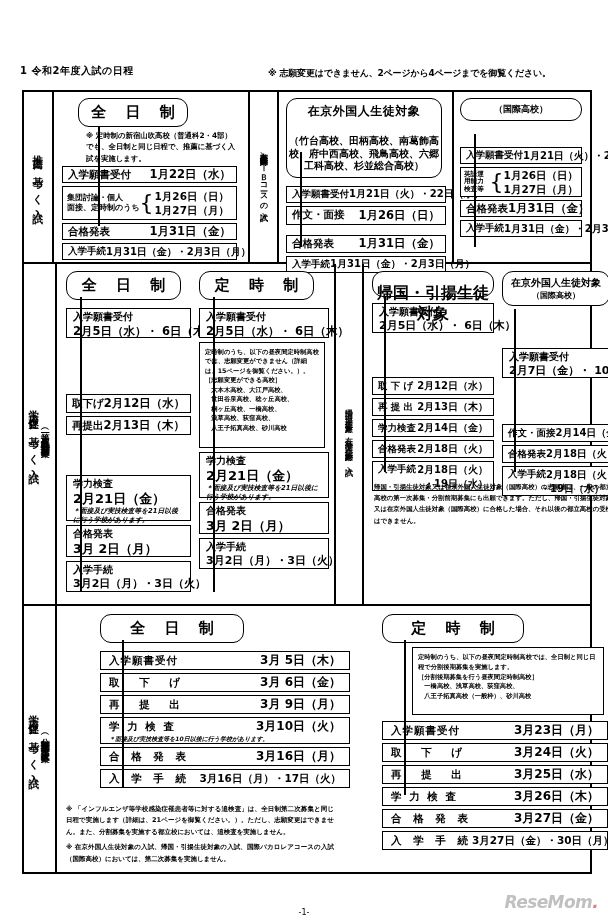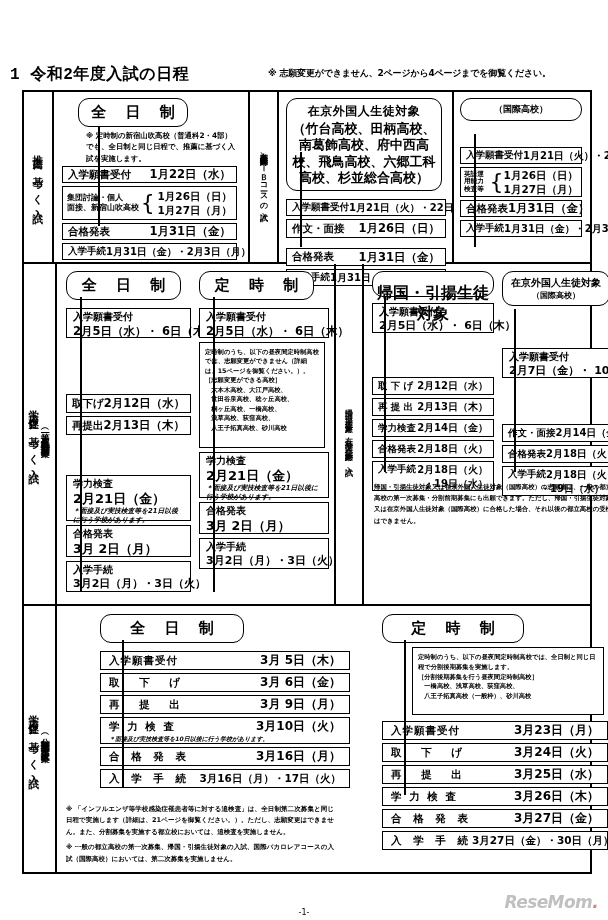--- a/index.html
+++ b/index.html
@@ -5,39 +5,39 @@
   html,body{margin:0;padding:0;background:#fff;}
   body{
     width:608px;height:920px;overflow:hidden;
     font-family:"DejaVu Sans","Liberation Sans",sans-serif;
     color:#000;-webkit-font-smoothing:none;
   }
   .page{position:relative;width:608px;height:920px;}
 
   
   .doc-head{position:absolute;left:0;top:64px;width:608px;height:22px;}
-  .doc-title{position:absolute;left:10px;top:0;font-size:16px;font-weight:700;letter-spacing:.5px;font-family:Liberation Mono, monospace;}
+  .doc-title{position:absolute;left:20px;top:0;font-size:10px;font-weight:700;letter-spacing:.5px;}
   .doc-note{position:absolute;left:268px;top:3px;font-size:9px;font-weight:700;letter-spacing:-.2px;}
 
   
   .frame{position:absolute;left:22px;top:90px;width:566px;border:2.5px solid #000;background:#fff;}
   .band{position:relative;border-bottom:2.5px solid #000;}
   .band:last-child{border-bottom:none;}
 
   
   .rail{position:absolute;top:0;bottom:0;width:30px;display:flex;align-items:center;justify-content:center;gap:1px;}
   .vtext{writing-mode:vertical-rl;text-orientation:upright;font-weight:700;font-size:10.5px;letter-spacing:3px;line-height:1;white-space:nowrap;}
   .vtext.sm{font-size:9px;letter-spacing:1.5px;}
   .vtext.xs{font-size:8px;letter-spacing:.5px;}
 
   
   .pill{border:1.6px solid #000;border-radius:11px;text-align:center;padding:4px 2px;background:#fff;box-sizing:border-box;}
   .pill .t{font-size:15px;font-weight:700;letter-spacing:7px;text-indent:7px;}
   .pill .t2{font-size:12px;font-weight:700;letter-spacing:.5px;}
-  .pill .sub{font-size:13px;font-weight:700;line-height:1.25;margin-top:1px;}
+  .pill .sub{font-size:10px;font-weight:700;line-height:1.25;margin-top:15px;}
 
   
   .row{border:1.5px solid #000;background:#fff;box-sizing:border-box;
        display:flex;align-items:center;padding:0 5px;}
   .row .lbl{font-size:10.5px;font-weight:700;white-space:nowrap;}
   .row .val{font-size:11.5px;font-weight:700;white-space:nowrap;}
   .row.stack{display:block;padding:2px 6px;}
   .row.stack .lbl{font-size:10px;line-height:1.25;}
   .row.stack .val{font-size:11.5px;line-height:1.3;}
   .sp{flex:1;}
@@ -67,21 +67,21 @@
              color:#9a9a9a;opacity:.62;letter-spacing:-.6px;font-style:italic;}
   .watermark .dot{color:#c0392b;}
 </style>
 </head>
 <body>
 
 <div class="page">
 
   <div class="doc-head">
     <div class="doc-title">1 令和2年度入試の日程</div>
-    <div class="doc-note">※ 志願変更ができません、2ページから4ページまでを御覧ください。</div>
+    <div class="doc-note">※ 志願変更はできません、2ページから4ページまでを御覧ください。</div>
   </div>
 
   <div class="frame">
 
     <div class="band" style="height:170px;">
 
       <div class="rail" style="left:0;width:28px;">
         <span class="vtext">推薦に基づく入試</span>
       </div>
       <div class="conn" style="left:28px;top:0;height:170px;width:1.5px;"></div>
@@ -92,24 +92,24 @@
         </div>
         <div class="noteblock" style="margin:3px 0 2px 24px;width:150px;">※ 定時制の新宿山吹高校（普通科2・4部）でも、全日制と同じ日程で、推薦に基づく入試を実施します。</div>
         <div class="conn" style="left:36px;top:28px;height:100px;"></div>
 
         <div class="row" style="height:17px;margin-top:1px;">
           <span class="lbl">入学願書受付</span>
           <span class="sp"></span>
           <span class="val">1月22日（水）</span>
         </div>
         <div style="height:3px;"></div>
-        <div class="row" style="height:30px;padding:16px 4px;justify-content:space-between;">
+        <div class="row" style="height:30px;padding:16px 4px;">
           <span style="display:flex;flex-direction:column;line-height:1.25;">
             <span style="font-size:8px;font-weight:700;">集団討論・個人</span>
-            <span style="font-size:8px;font-weight:700;">面接、新宿山吹高校</span>
+            <span style="font-size:8px;font-weight:700;">面接、定時制のうち</span>
           </span>
           <span class="brace">{</span>
           <span style="display:flex;flex-direction:column;line-height:1.35;margin-left:1px;">
             <span class="val" style="font-size:10.5px;">1月26日（日）</span>
             <span class="val" style="font-size:10.5px;">1月27日（月）</span>
           </span>
         </div>
         <div style="height:3px;"></div>
         <div class="row" style="height:17px;">
           <span class="lbl">合格発表</span>
@@ -467,21 +467,21 @@
         <div style="height:3px;"></div>
         <div class="row" style="height:19px;width:226px;margin-left:22px;padding:0 8px;">
           <span class="lbl" style="letter-spacing:4px;">入 学 手 続</span>
           <span class="sp"></span>
           <span class="val" style="font-size:10.5px;">3月27日（金）・30日（月）</span>
         </div>
       </div>
 
       <div style="position:absolute;left:42px;top:198px;width:268px;">
         <div class="note-plain" style="font-size:6.5px;line-height:1.75;text-align:justify;text-indent:0;">※ 「インフルエンザ等学校感染症罹患者等に対する追検査」は、全日制第二次募集と同じ日程で実施します（詳細は、21ページを御覧ください。）。ただし、志願変更はできません。また、分割募集を実施する都立校においては、追検査を実施しません。</div>
-        <div class="note-plain" style="font-size:6.5px;line-height:1.75;margin-top:4px;text-align:justify;">※ 一般の都立高校の第一次募集、帰国・引揚生徒対象の入試、国際バカロレアコースの入試（国際高校）においては、第二次募集を実施しません。</div>
+        <div class="note-plain" style="font-size:6.5px;line-height:1.75;margin-top:4px;text-align:justify;">※ 在京外国人生徒対象の入試、帰国・引揚生徒対象の入試、国際バカロレアコースの入試（国際高校）においては、第二次募集を実施しません。</div>
       </div>
     </div>
 
   </div>
 
   <div class="watermark">
     <span>ReseMom</span><span class="dot">.</span>
   </div>
   <div class="pagenum">-1-</div>
 

